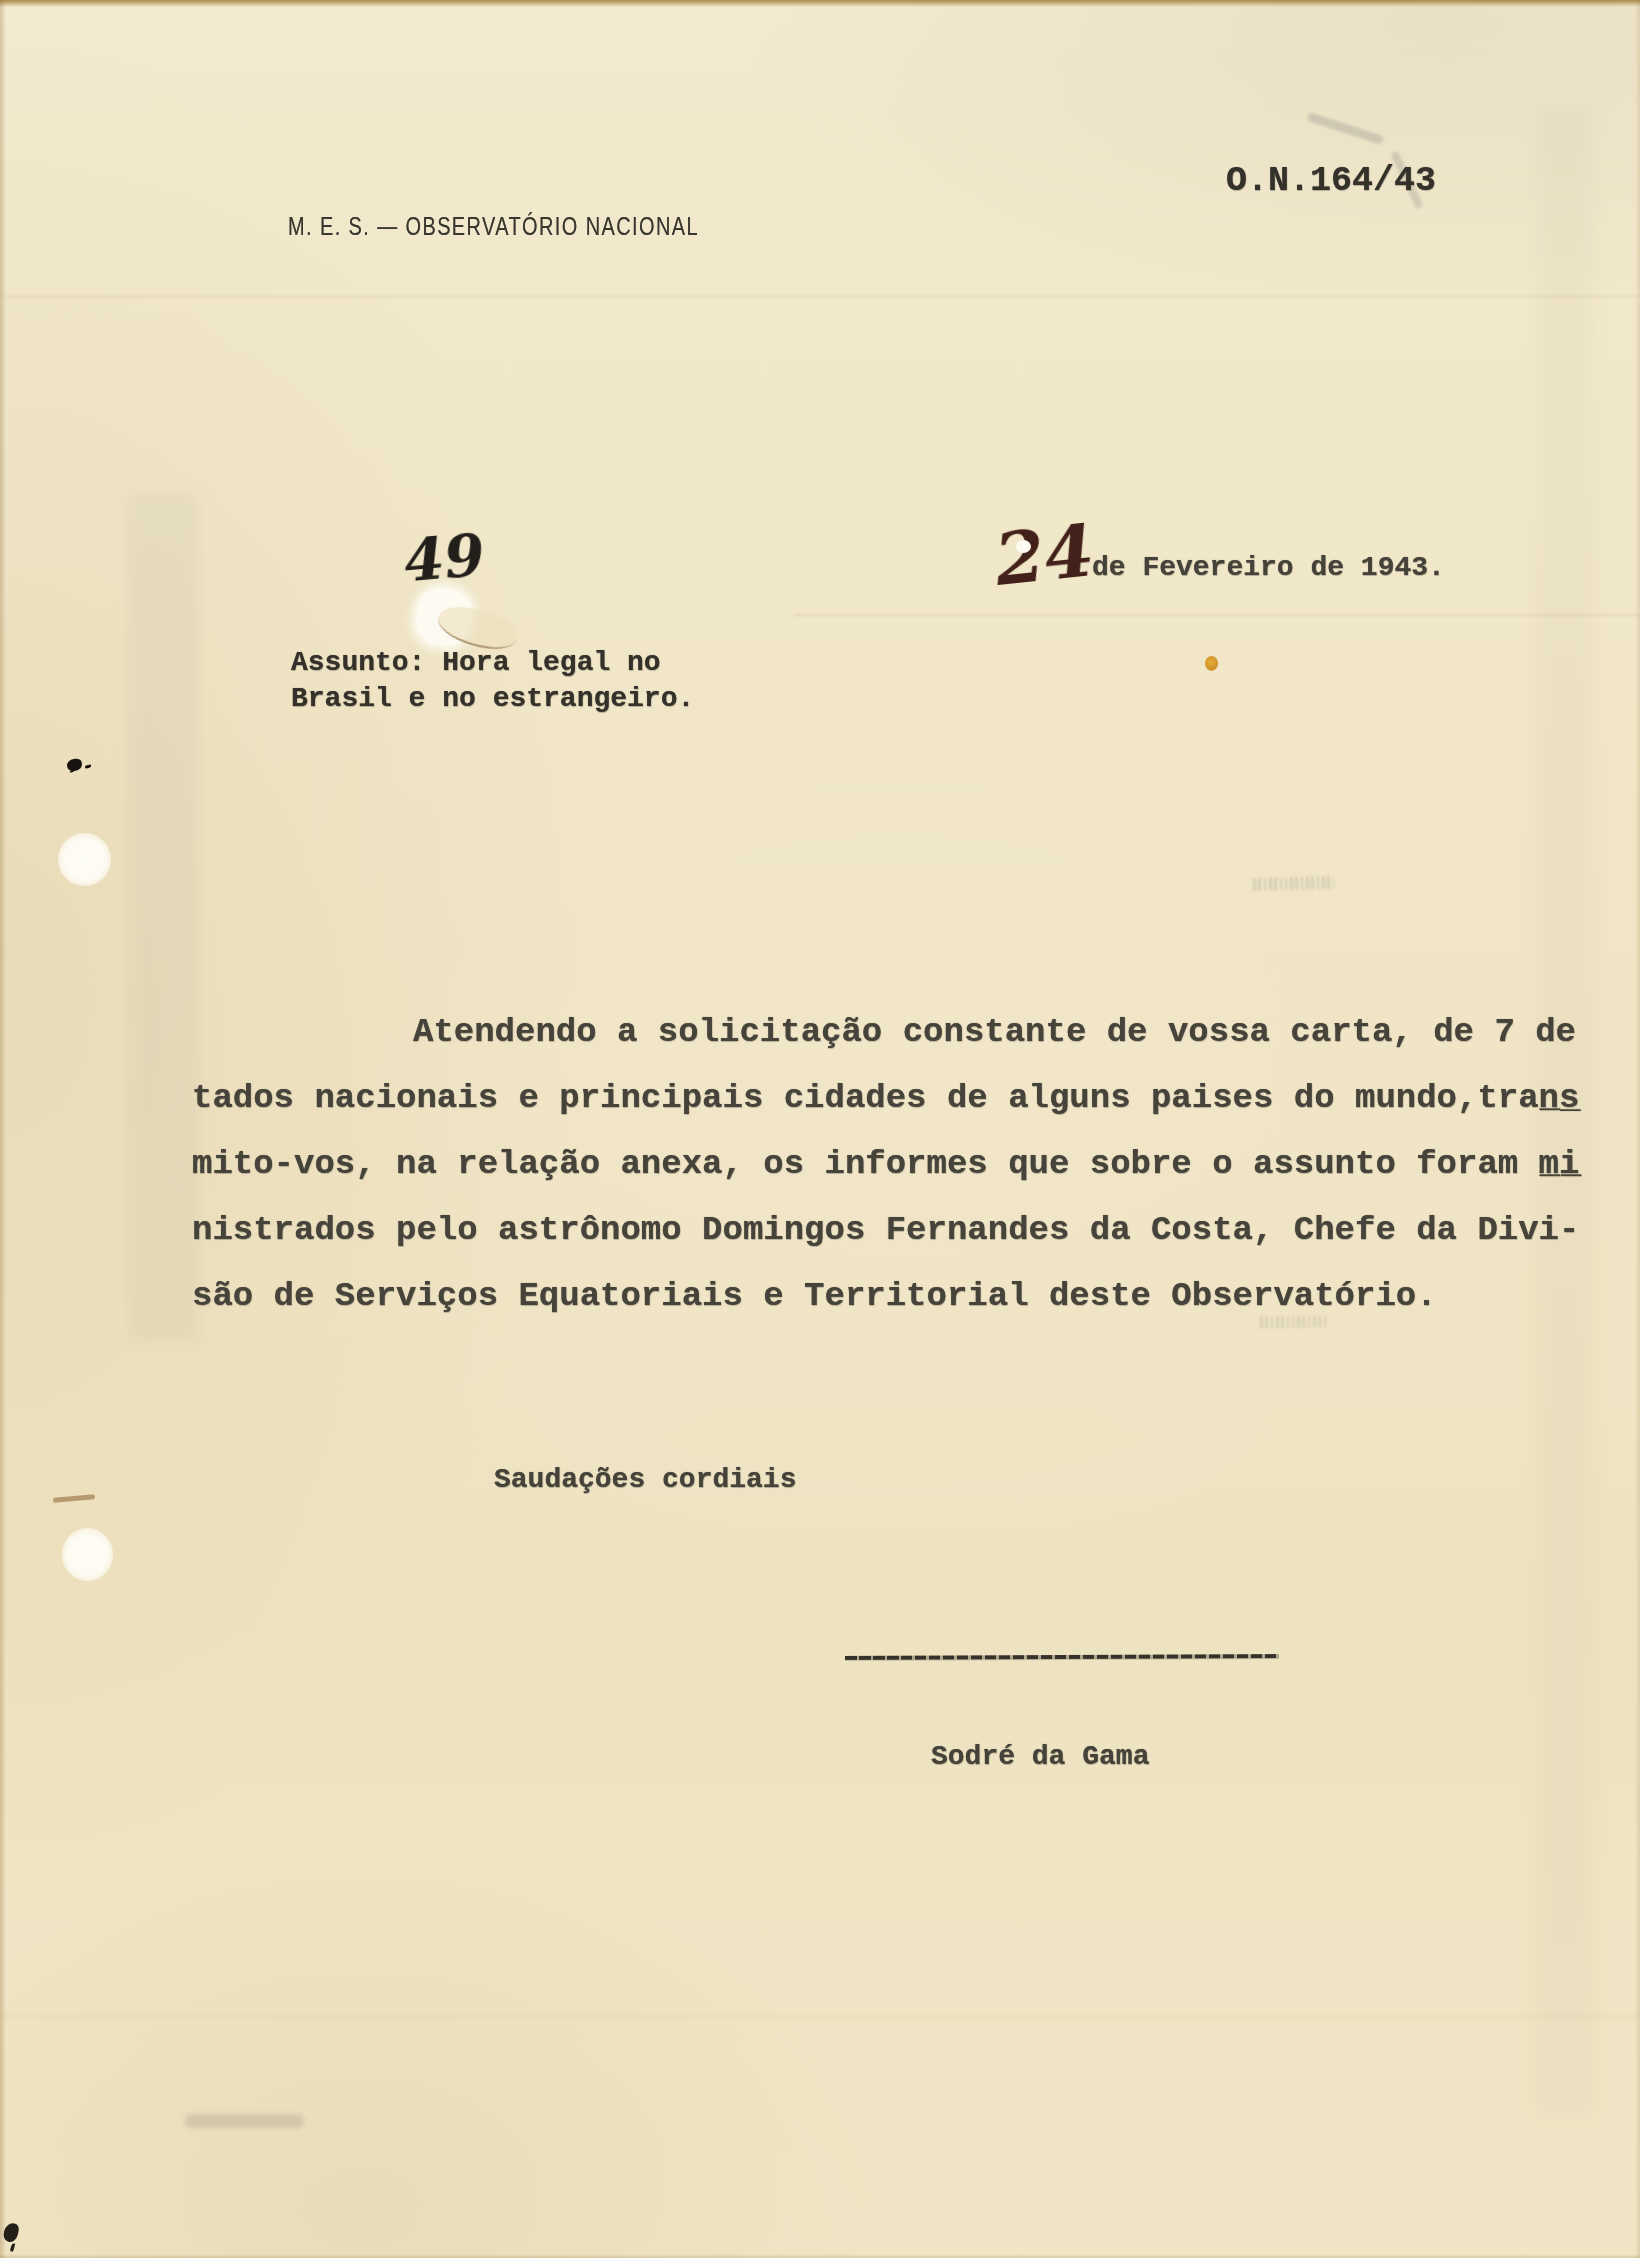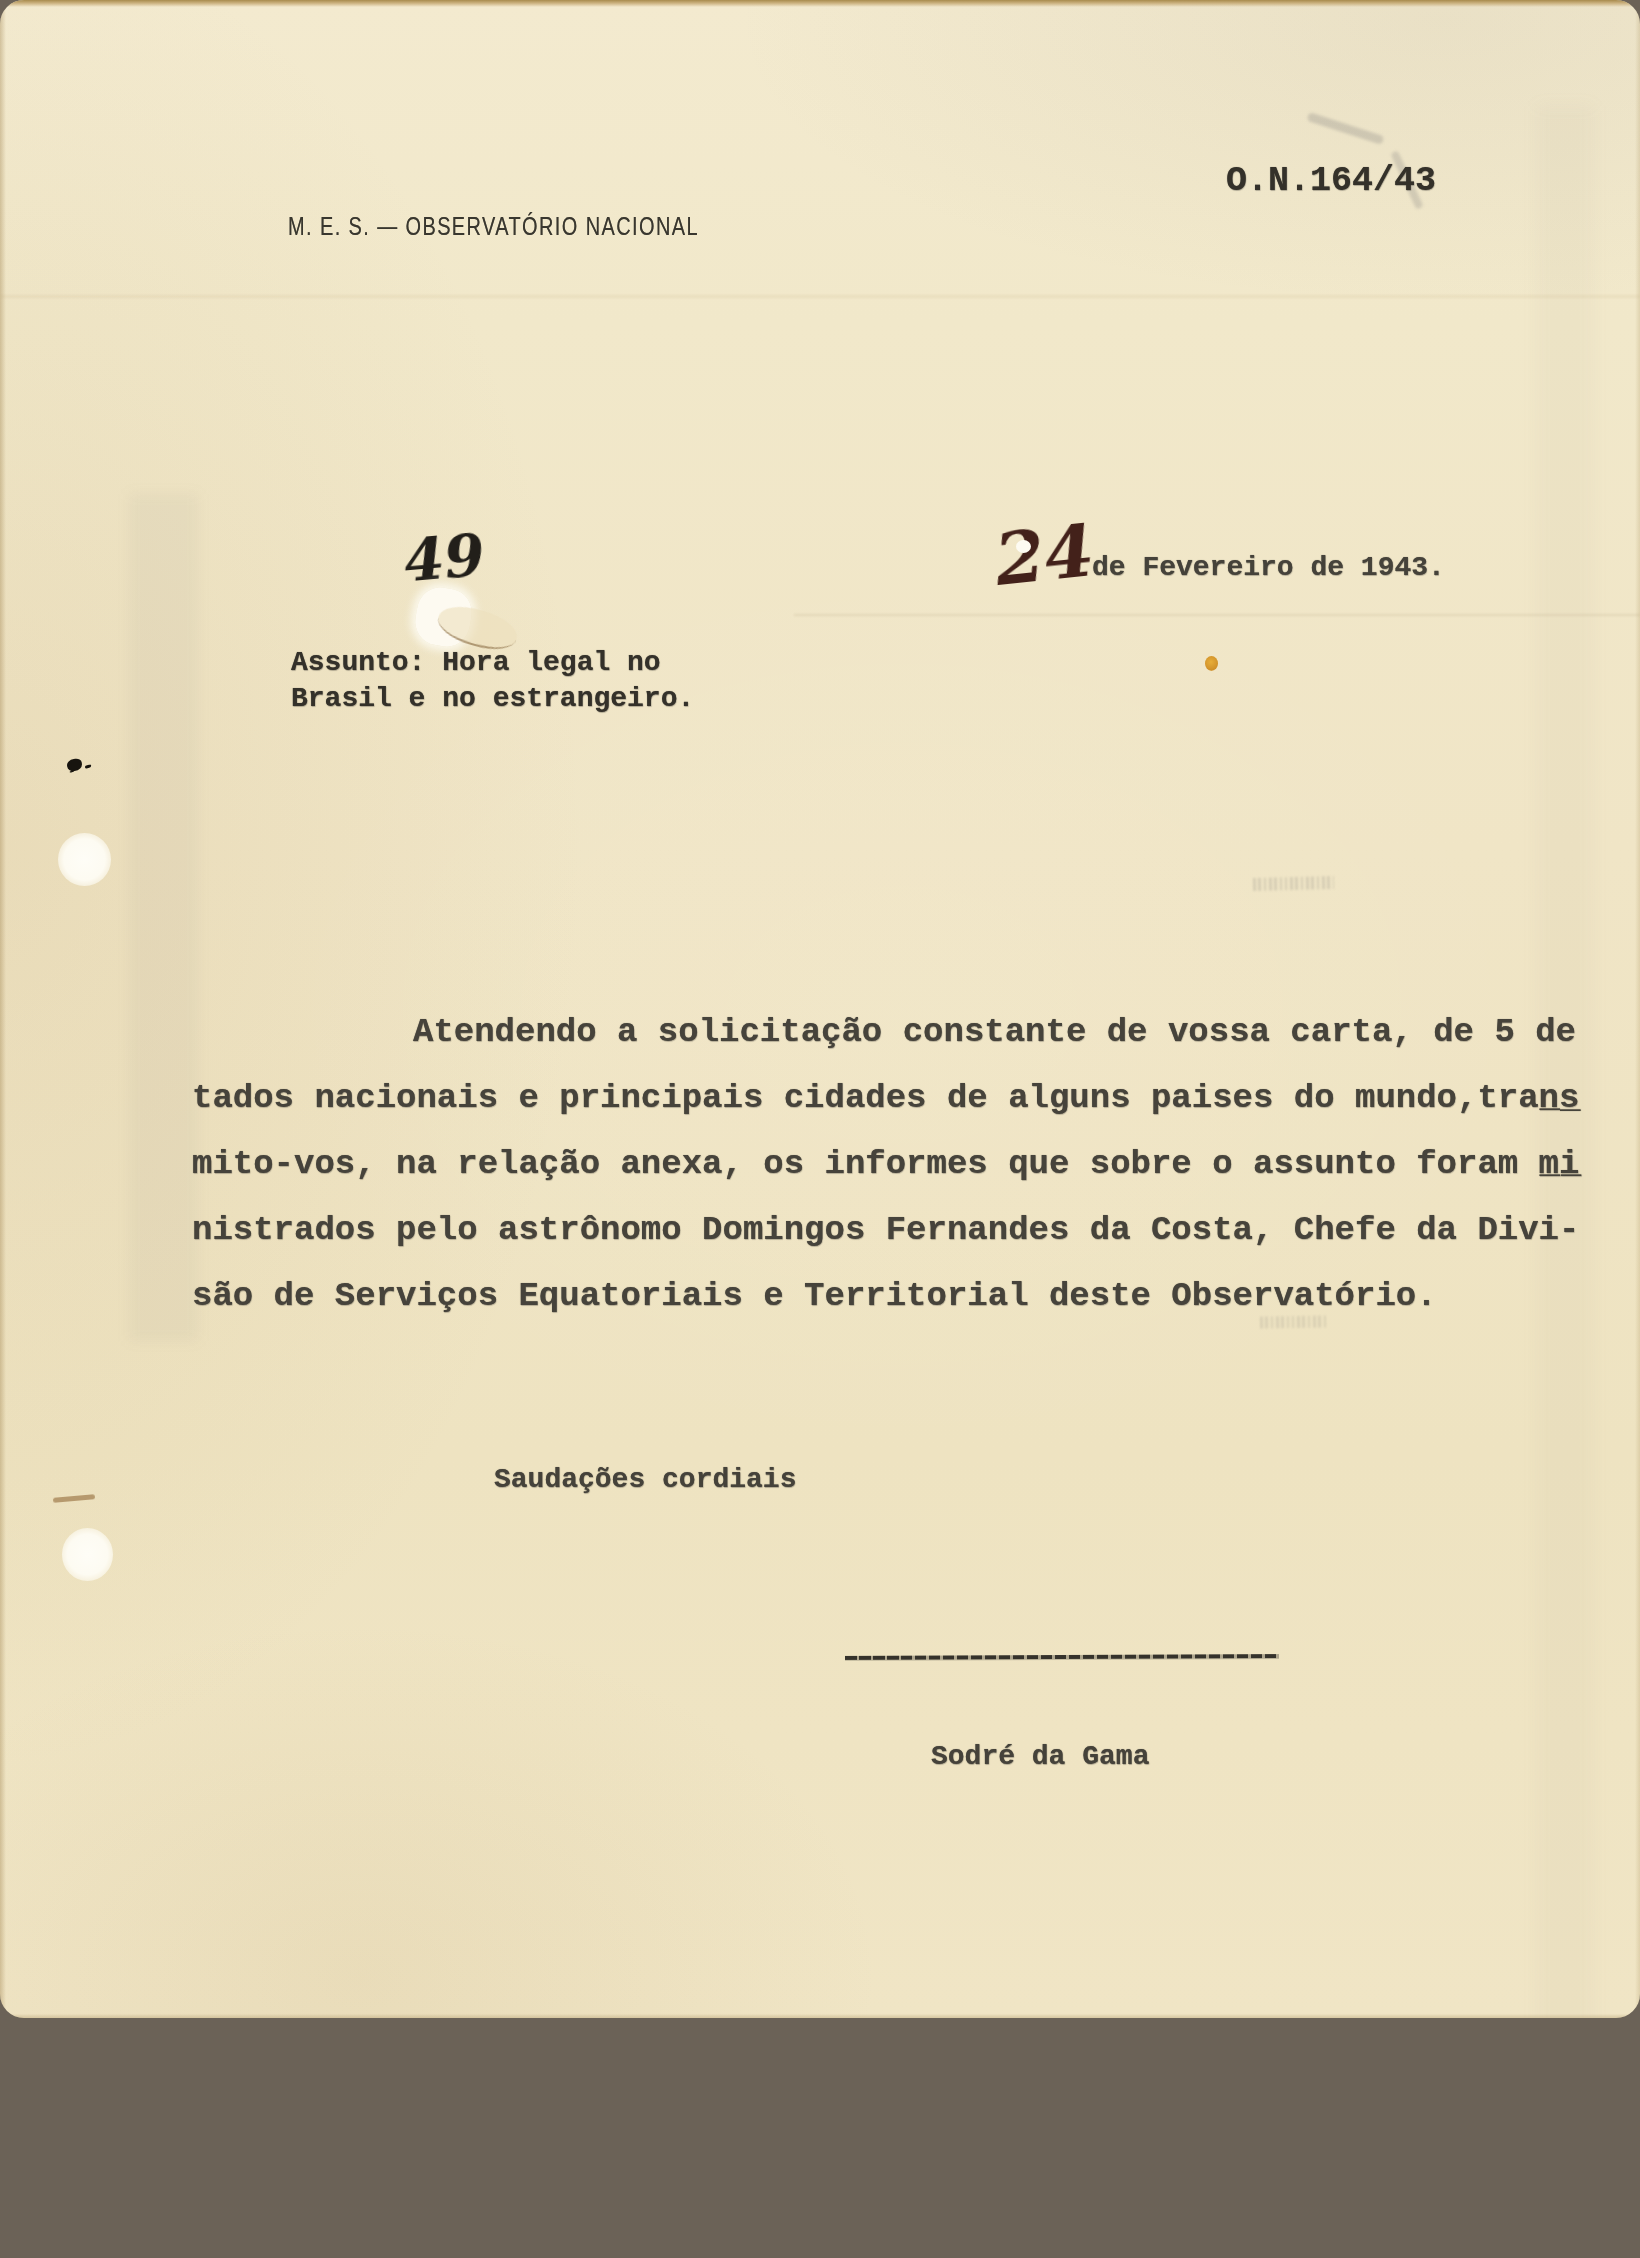--- a/index.html
+++ b/index.html
@@ -1,27 +1,26 @@
 <!DOCTYPE html>
 <html style="font-size:14px"><head>
 <meta charset="utf-8">
 <style>
   html,body{margin:0;padding:0;background:#6b6257;}
   .page{
     position:relative;
-    width:1640px;height:2018px;
+    width:1640px;height:2258px;
     overflow:hidden;
     background:
       radial-gradient(1147px 459px at 88% 1%, rgba(150,140,118,0.10), transparent 62%),
       radial-gradient(838px 1323px at 0% 42%, rgba(186,156,98,0.13), transparent 70%),
       radial-gradient(723px 494px at 22% 98%, rgba(178,148,92,0.11), transparent 72%),
       radial-gradient(882px 618px at 55% 50%, rgba(255,252,238,0.08), transparent 75%),
       linear-gradient(180deg,#f3eacf 0%,#f1e8ca 16%,#f0e5c6 42%,#eee3c1 72%,#f0e5c5 100%);
     font-family:"Liberation Sans", sans-serif;
-    border-radius:24px;
   }
   .abs{position:absolute;}
   
   .tw{
     position:absolute;
     font-family:"Liberation Mono", monospace;
     font-weight:700;
     font-size:28px;
     color:#45423a;
     white-space:pre;
@@ -116,21 +115,21 @@
 
   <div class="hand" style="left:995px;top:513px;font-size:71px;color:#43211a;transform:rotate(-6deg);font-weight:700;">24</div>
   <div class="abs" style="left:1016px;top:540px;width:15px;height:13.2px;background:#fdfbf2;border-radius:50%;"></div>
   <div class="tw" style="left:1092px;top:552px;">de Fevereiro de 1943.</div>
 
   <div class="tw dark" style="left:291px;top:647px;">Assunto: Hora legal no</div>
   <div class="tw dark" style="left:291px;top:683px;">Brasil e no estrangeiro.</div>
 
 
   <div class="body-block">
-    <div class="line indent">Atendendo a solicitação constante de vossa carta, de 5 de</div>
+    <div class="line indent">Atendendo a solicitação constante de vossa carta, de 7 de</div>
     <div class="line">tados nacionais e principais cidades de alguns paises do mundo,tran̲s̲</div>
     <div class="line">mito-vos, na relação anexa, os informes que sobre o assunto foram m̲i̲</div>
     <div class="line">nistrados pelo astrônomo Domingos Fernandes da Costa, Chefe da Divi-</div>
     <div class="line">são de Serviços Equatoriais e Territorial deste Observatório.</div>
   </div>
 
   <div class="tw" style="left:494px;top:1464px;">Saudações cordiais</div>
 
   <div class="abs rule" style="left:845px;top:1655px;width:434px;"></div>
   <div class="tw" style="left:931px;top:1741px;">Sodré da Gama</div>

